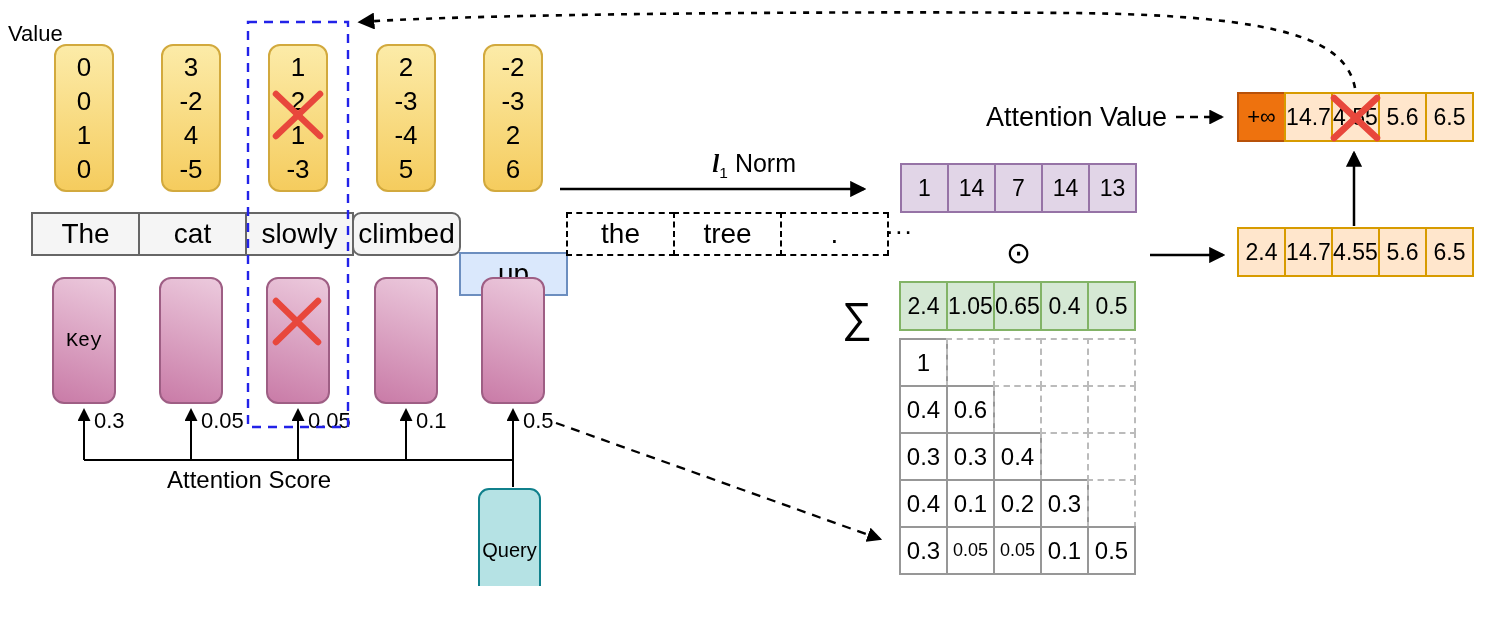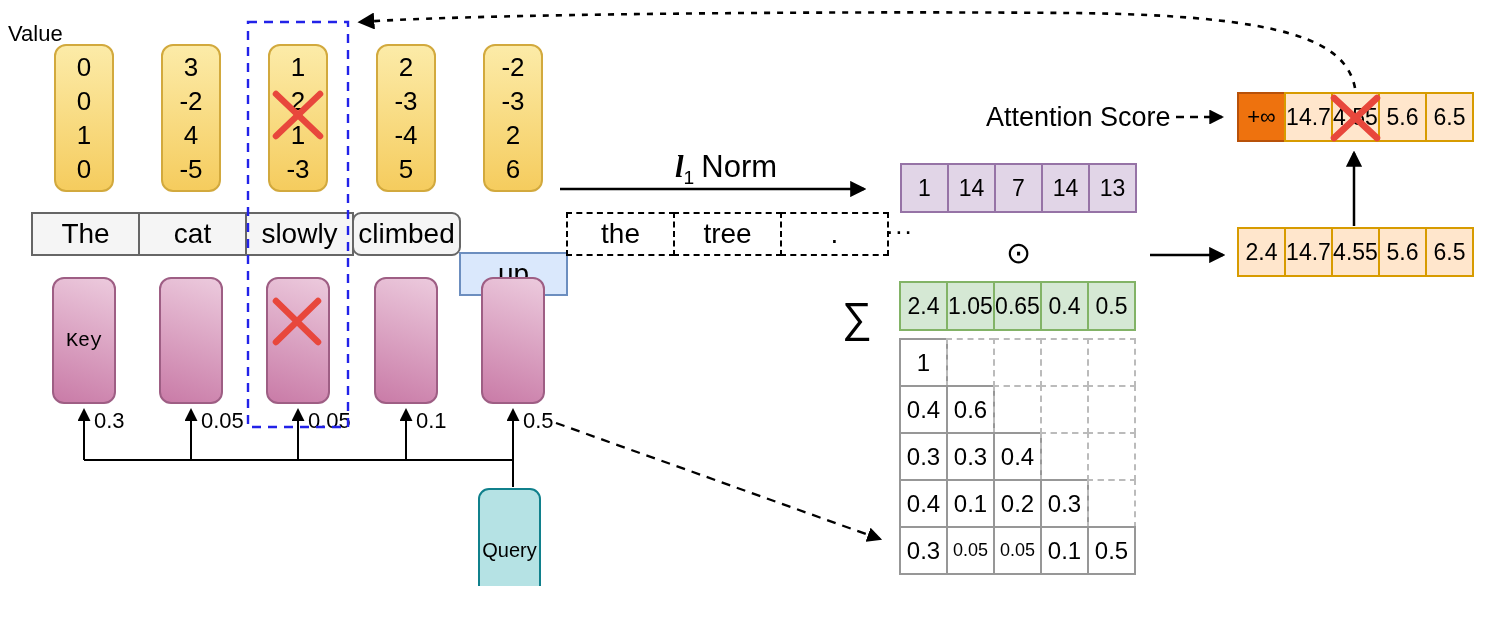--- a/index.html
+++ b/index.html
@@ -115,26 +115,27 @@
   <div class="kbox" style="left:266px;"></div>
   <div class="kbox" style="left:374px;"></div>
   <div class="kbox" style="left:481px;"></div>
 
   <div class="lbl" style="left:94px;top:408px;font-size:22px;">0.3</div>
   <div class="lbl" style="left:201px;top:408px;font-size:22px;">0.05</div>
   <div class="lbl" style="left:308px;top:408px;font-size:22px;">0.05</div>
   <div class="lbl" style="left:416px;top:408px;font-size:22px;">0.1</div>
   <div class="lbl" style="left:523px;top:408px;font-size:22px;">0.5</div>
 
+  <div class="lbl" style="left:167px;top:466px;font-size:24px;">Attention Score</div>
 
   <div class="qbox">
     <span>Query</span>
   </div>
 
-  <div class="lbl l1lbl" style="left:656px;top:149px;width:140px;text-align:center;font-size:31px;">
+  <div class="lbl l1lbl" style="left:656px;top:149px;width:140px;text-align:right;font-size:25px;">
     <span class="bi">l</span><sub>1</sub><span>Norm</span>
   </div>
 
   <div class="crow" style="left:900px;top:163px;">
     <div class="cell purple">1</div>
     <div class="cell purple">14</div>
     <div class="cell purple">7</div>
     <div class="cell purple">14</div>
     <div class="cell purple">13</div>
   </div>
@@ -182,21 +183,21 @@
     </div>
     <div class="mrow">
       <div class="mcell">0.3</div>
       <div class="mcell sm">0.05</div>
       <div class="mcell sm">0.05</div>
       <div class="mcell">0.1</div>
       <div class="mcell">0.5</div>
     </div>
   </div>
 
-  <div class="lbl" style="left:986px;top:102px;font-size:27px;">Attention Score</div>
+  <div class="lbl" style="left:986px;top:102px;font-size:27px;">Attention Value</div>
 
   <div class="crow" style="left:1237px;top:92px;">
     <div class="cell sinkcell">+∞</div>
     <div class="cell orange">14.7</div>
     <div class="cell orange">4.55</div>
     <div class="cell orange">5.6</div>
     <div class="cell orange">6.5</div>
   </div>
 
   <div class="crow" style="left:1237px;top:227px;">

